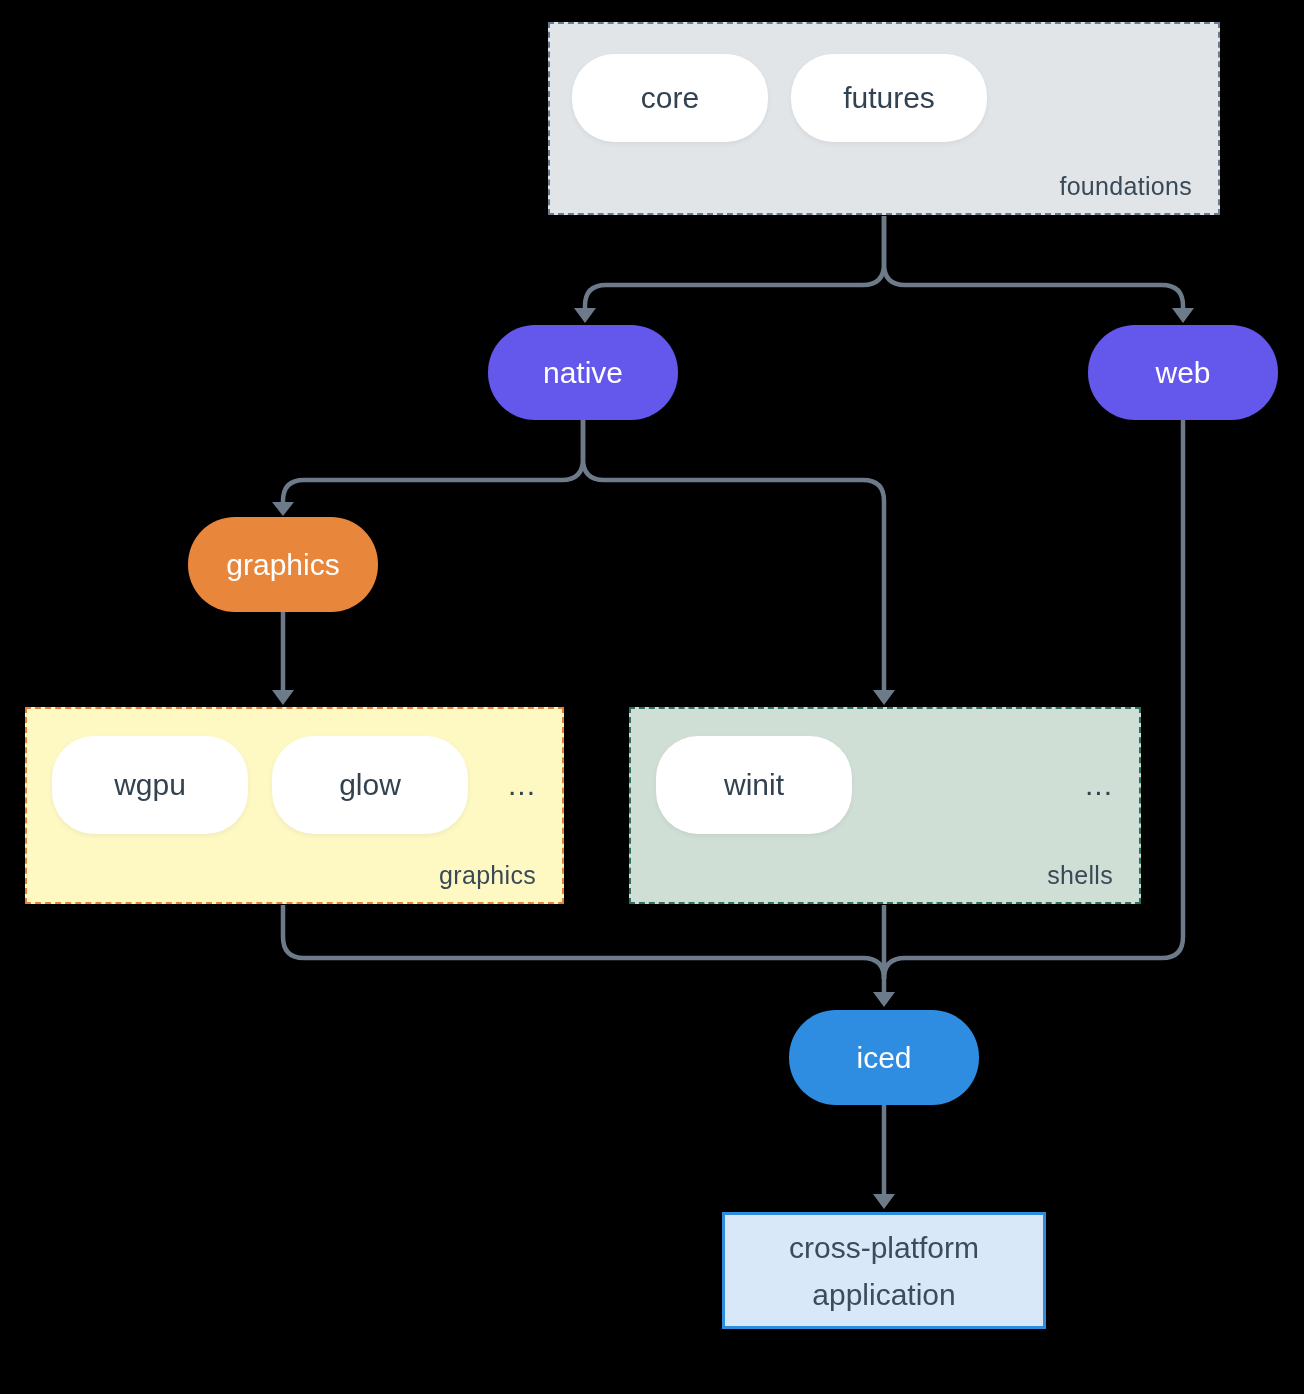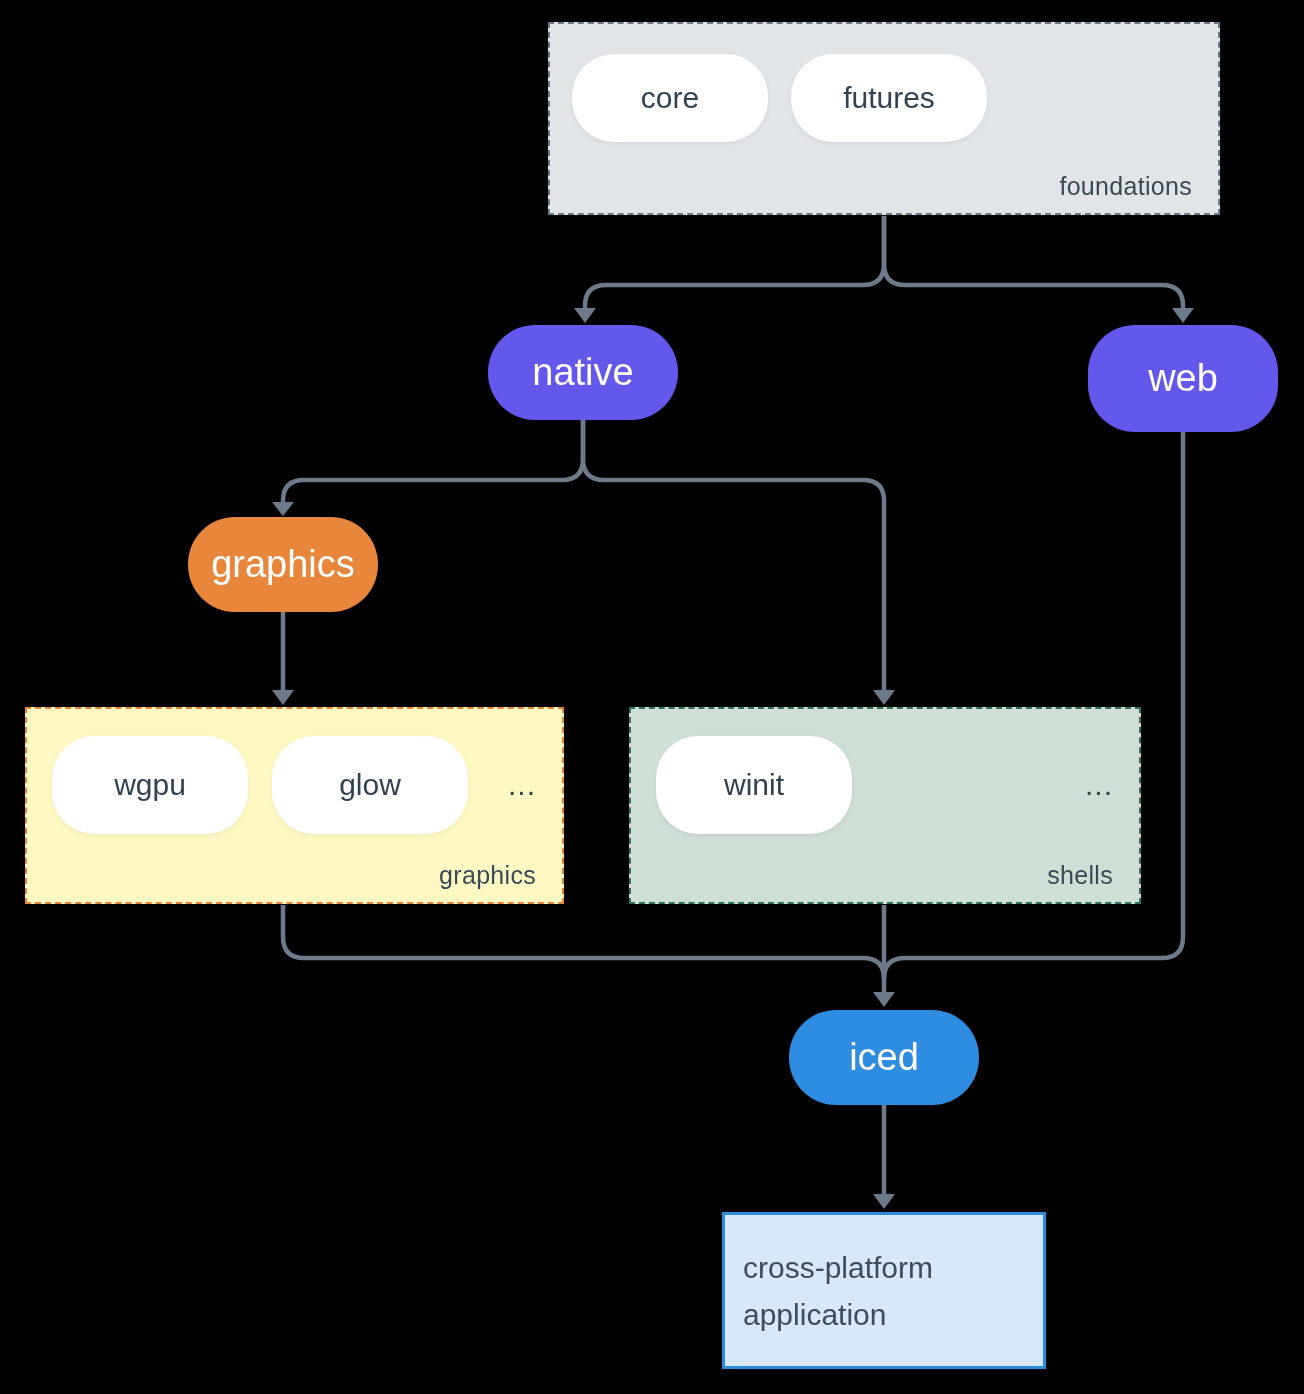--- a/index.html
+++ b/index.html
@@ -39,52 +39,52 @@
     position:absolute; display:flex;
     align-items:center; justify-content:center;
     box-sizing:border-box;
   }
   .pill-white {
     background:#ffffff; border-radius:42px;
     color:#334250; font-size:30px;
     box-shadow:0 2px 4px rgba(60,70,80,0.08);
   }
   .node {
-    color:#ffffff; font-size:38px; border-radius:47px;
+    color:#ffffff; font-size:30px; border-radius:47px;
   }
   .node-native, .node-web { background:#6457ec; }
   .node-graphics { background:#e8863c; }
   .node-iced { background:#2e8de0; }
 
   .node-native   { left:488px;  top:325px; width:190px; height:95px; }
-  .node-web      { left:1088px; top:325px; width:190px; height:107px; }
+  .node-web      { left:1088px; top:325px; width:190px; height:95px; }
   .node-graphics { left:188px;  top:517px; width:190px; height:95px; }
   .node-iced     { left:789px;  top:1010px; width:190px; height:95px; }
 
   
   .gp { top:27px; width:196px; height:98px; }
   .gp-1 { left:25px; }
   .gp-2 { left:245px; }
   .group-foundations .gp { top:30px; height:88px; }
   .group-foundations .gp-1 { left:22px; }
   .group-foundations .gp-2 { left:241px; }
   .group-foundations .gp-3 { left:459px; width:196px; }
 
   .ellipsis {
     position:absolute; top:27px; right:8px; width:64px; height:98px;
     display:flex; align-items:center; justify-content:center;
     color:#334250; font-size:30px; letter-spacing:1px;
   }
 
   .app-box {
-    position:absolute; left:722px; top:1212px; width:324px; height:157px;
+    position:absolute; left:722px; top:1212px; width:324px; height:117px;
     box-sizing:border-box;
     background:#d8e8f8; border:3px solid #2d8cdb;
     display:flex; align-items:center; justify-content:center;
-    text-align:left;
+    text-align:center;
     color:#3d4c5c; font-size:30px; line-height:47px;
     padding:0 18px;
   }
 </style>
 </head>
 <body>
 
 <div class="canvas">
 
   <svg class="connectors" width="1304" height="1394" viewBox="0 0 1304 1394">

